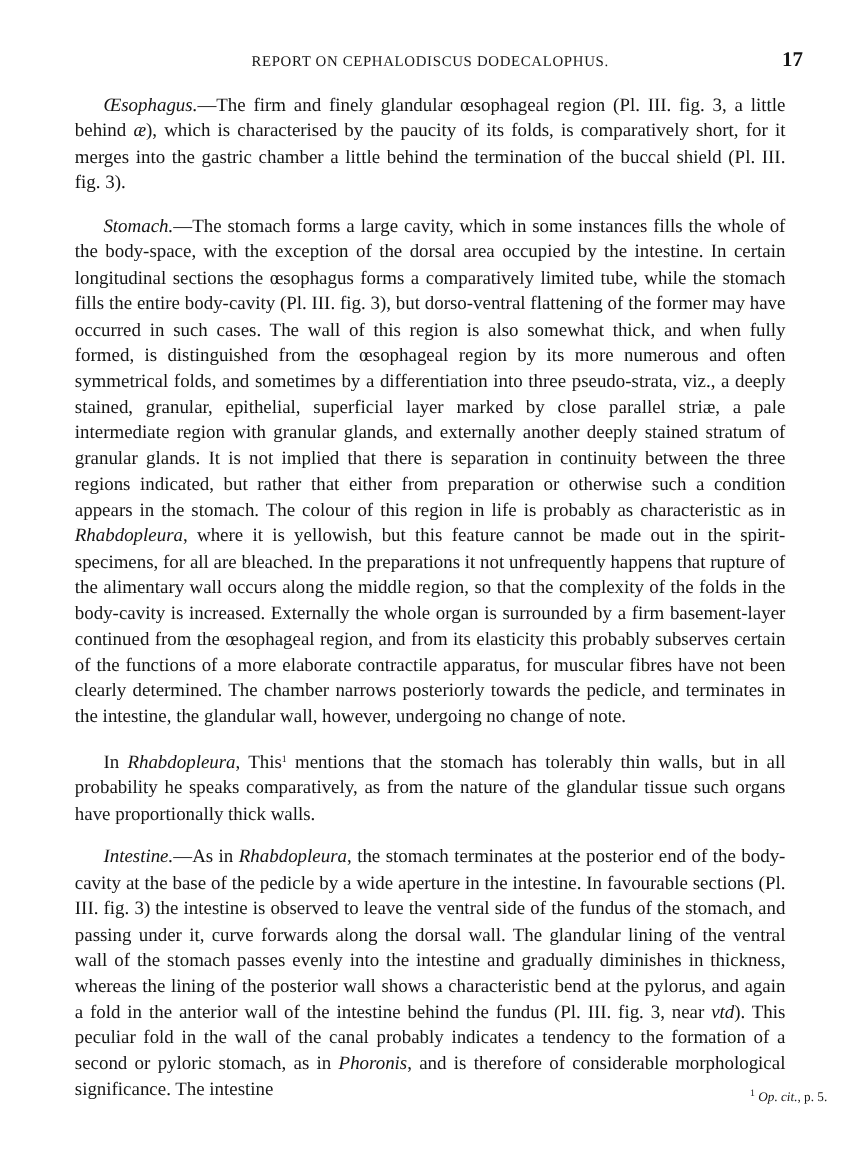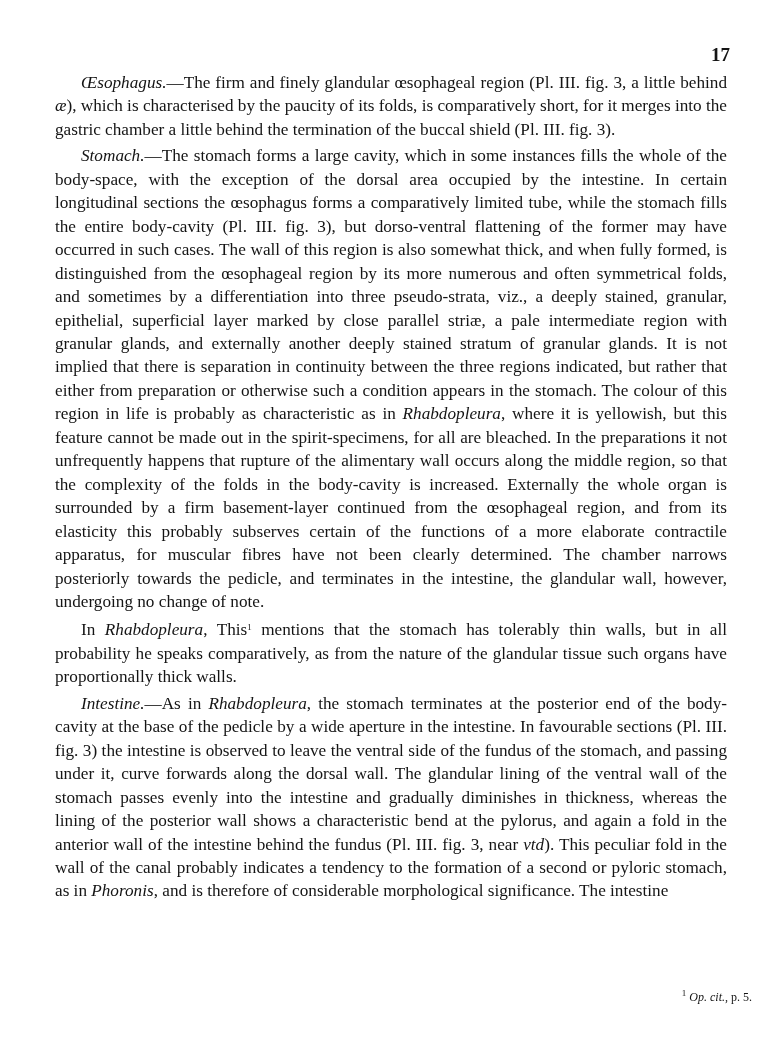--- a/index.html
+++ b/index.html
@@ -4,30 +4,31 @@
 <style>
   html, body { margin: 0; padding: 0; background: #ffffff; }
   body { width: 776px; height: 1050px; position: relative; overflow: hidden;
          font-family: "Liberation Serif", "DejaVu Serif", serif; color: #141414; }
   .running-head { position: absolute; top: 44px; left: 52px; width: 678px; height: 26px; }
   .running-title { position: absolute; left: 0; right: 0; text-align: center;
                    font-size: 13.5px; letter-spacing: 0.6px; top: 4px; }
   .page-number { position: absolute; right: 0; top: 0; font-size: 19px; font-weight: bold; font-family: Liberation Serif, serif; }
   .body-text { position: absolute; top: 68px; left: 52px; width: 678px;
                font-size: 17.2px; line-height: 23.45px; text-align: justify; }
-  .body-text p { margin: 3px; text-indent: 26px; }
+  .body-text p { margin: 16px; text-indent: 26px; }
   .body-text i { font-style: italic; }
   .footnote { position: absolute; top: 988px; left: 0; width: 752px; text-align: right;
               font-size: 12px; }
   .footnote sup, .body-text sup { font-size: 9px; vertical-align: 5px; }
 </style>
 </head>
 <body>
 
 <div class="running-head">
+  <div class="running-title">REPORT ON CEPHALODISCUS DODECALOPHUS.</div>
   <div class="page-number">17</div>
 </div>
 
 <div class="body-text">
   <p><i>Œsophagus.</i><span>—The firm and finely glandular œsophageal region (Pl. III. fig. 3, a little behind </span><i>æ</i><span>), which is characterised by the paucity of its folds, is comparatively short, for it merges into the gastric chamber a little behind the termination of the buccal shield (Pl. III. fig. 3).</span></p>
   <p><i>Stomach.</i><span>—The stomach forms a large cavity, which in some instances fills the whole of the body-space, with the exception of the dorsal area occupied by the intestine.  In certain longitudinal sections the œsophagus forms a comparatively limited tube, while the stomach fills the entire body-cavity (Pl. III. fig. 3), but dorso-ventral flattening of the former may have occurred in such cases.  The wall of this region is also somewhat thick, and when fully formed, is distinguished from the œsophageal region by its more numerous and often symmetrical folds, and sometimes by a differentiation into three pseudo-strata, viz., a deeply stained, granular, epithelial, superficial layer marked by close parallel striæ, a pale intermediate region with granular glands, and externally another deeply stained stratum of granular glands.  It is not implied that there is separation in continuity between the three regions indicated, but rather that either from preparation or otherwise such a condition appears in the stomach.  The colour of this region in life is probably as characteristic as in </span><i>Rhabdopleura</i><span>, where it is yellowish, but this feature cannot be made out in the spirit-specimens, for all are bleached.  In the preparations it not unfrequently happens that rupture of the alimentary wall occurs along the middle region, so that the complexity of the folds in the body-cavity is increased.  Externally the whole organ is surrounded by a firm basement-layer continued from the œsophageal region, and from its elasticity this probably subserves certain of the functions of a more elaborate contractile apparatus, for muscular fibres have not been clearly determined. The chamber narrows posteriorly towards the pedicle, and terminates in the intestine, the glandular wall, however, undergoing no change of note.</span></p>
   <p><span>In </span><i>Rhabdopleura</i><span>, This</span><sup>1</sup><span> mentions that the stomach has tolerably thin walls, but in all probability he speaks comparatively, as from the nature of the glandular tissue such organs have proportionally thick walls.</span></p>
   <p><i>Intestine.</i><span>—As in </span><i>Rhabdopleura</i><span>, the stomach terminates at the posterior end of the body-cavity at the base of the pedicle by a wide aperture in the intestine.  In favourable sections (Pl. III. fig. 3) the intestine is observed to leave the ventral side of the fundus of the stomach, and passing under it, curve forwards along the dorsal wall.  The glandular lining of the ventral wall of the stomach passes evenly into the intestine and gradually diminishes in thickness, whereas the lining of the posterior wall shows a characteristic bend at the pylorus, and again a fold in the anterior wall of the intestine behind the fundus (Pl. III. fig. 3, near </span><i>vtd</i><span>).  This peculiar fold in the wall of the canal probably indicates a tendency to the formation of a second or pyloric stomach, as in </span><i>Phoronis</i><span>, and is therefore of considerable morphological significance.  The intestine</span></p>
 </div>
 

